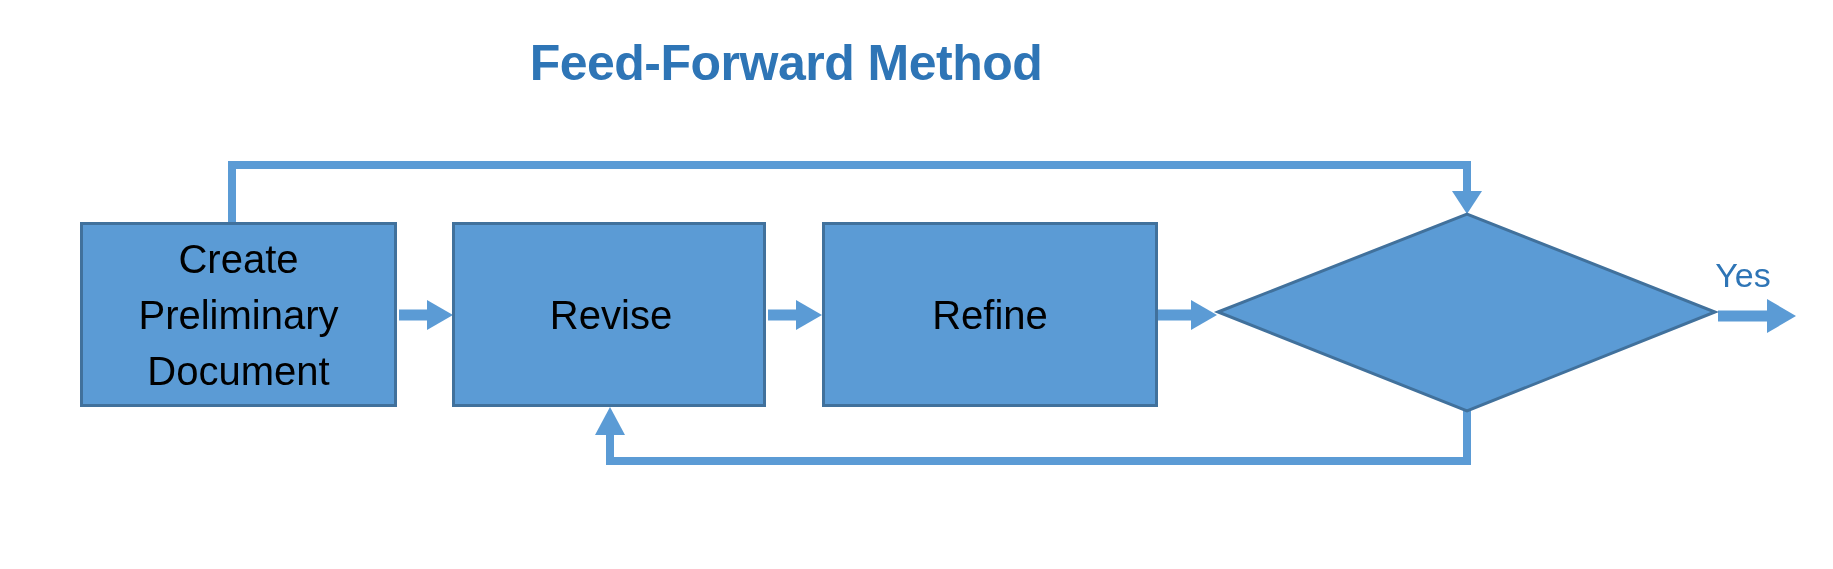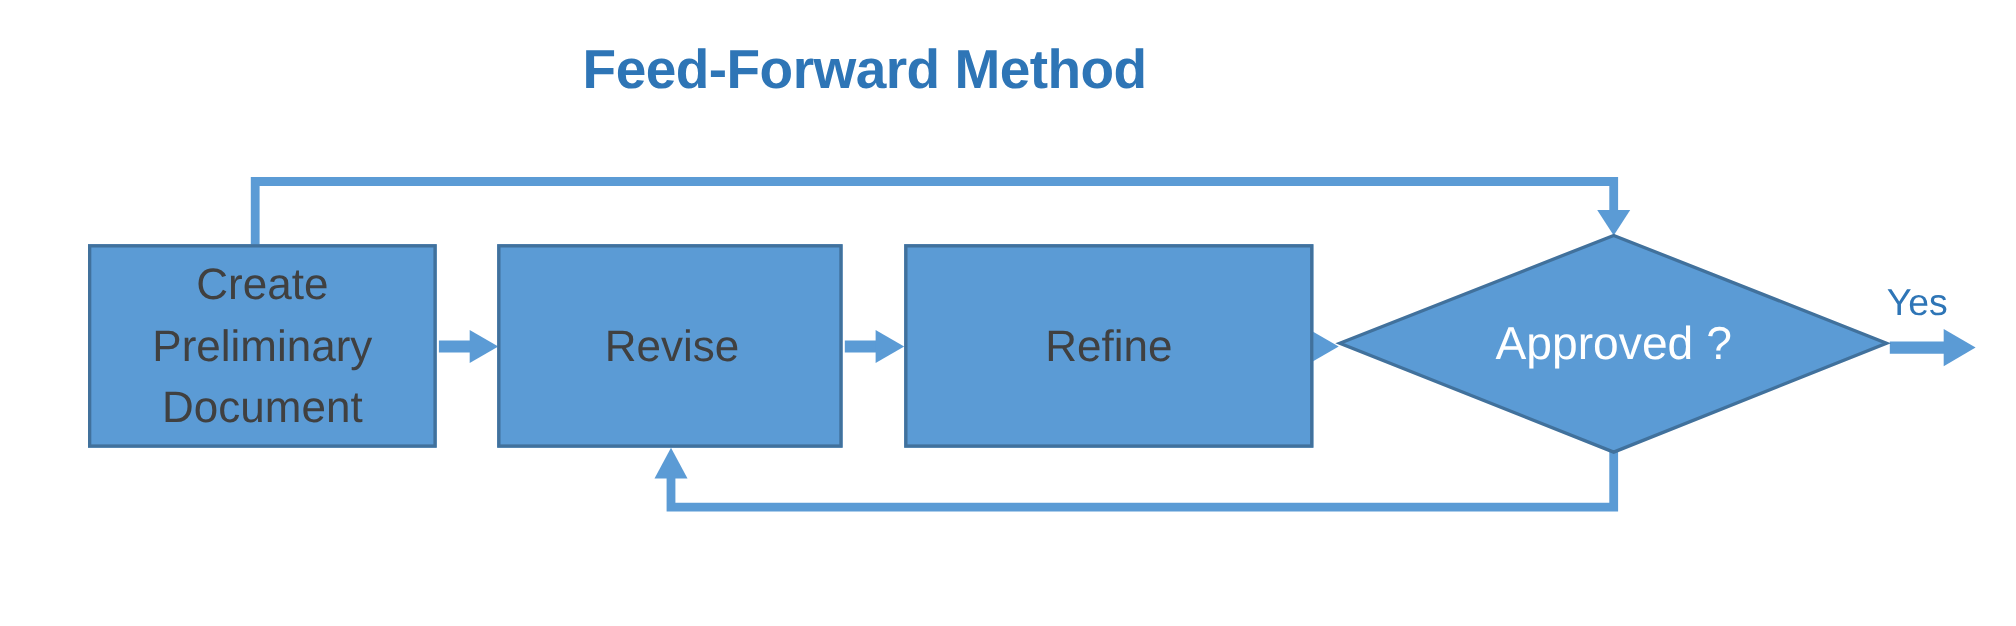--- a/index.html
+++ b/index.html
@@ -56,28 +56,28 @@
     position: absolute;
     top: 222px;
     height: 185px;
     box-sizing: border-box;
     background: #5b9bd5;
     border: 3px solid #41719c;
     display: flex;
     align-items: center;
     justify-content: center;
     text-align: center;
-    color: #404040;
+    color: #000000;
     font-size: 40px;
     line-height: 1.4;
     padding: 0 12px;
   }
   .box-create { left: 80px;  width: 317px; }
   .box-revise { left: 452px; width: 314px; padding-left: 16px; }
-  .box-refine { left: 822px; width: 372px; }
+  .box-refine { left: 822px; width: 336px; }
   .diamond-label {
     position: absolute;
     left: 1359px;
     top: 232px;
     width: 216px;
     height: 160px;
     display: flex;
     align-items: center;
     justify-content: center;
     text-align: center;
@@ -131,19 +131,16 @@
   </div>
 
   <div class="node-box box-revise">
     <span>Revise</span>
   </div>
 
   <div class="node-box box-refine">
     <span>Refine</span>
   </div>
 
-  <div class="diamond-label">
-    <span>Approved ?</span>
-  </div>
 
   <div class="yes-label">Yes</div>
 
 </div>
 
 </body></html>

